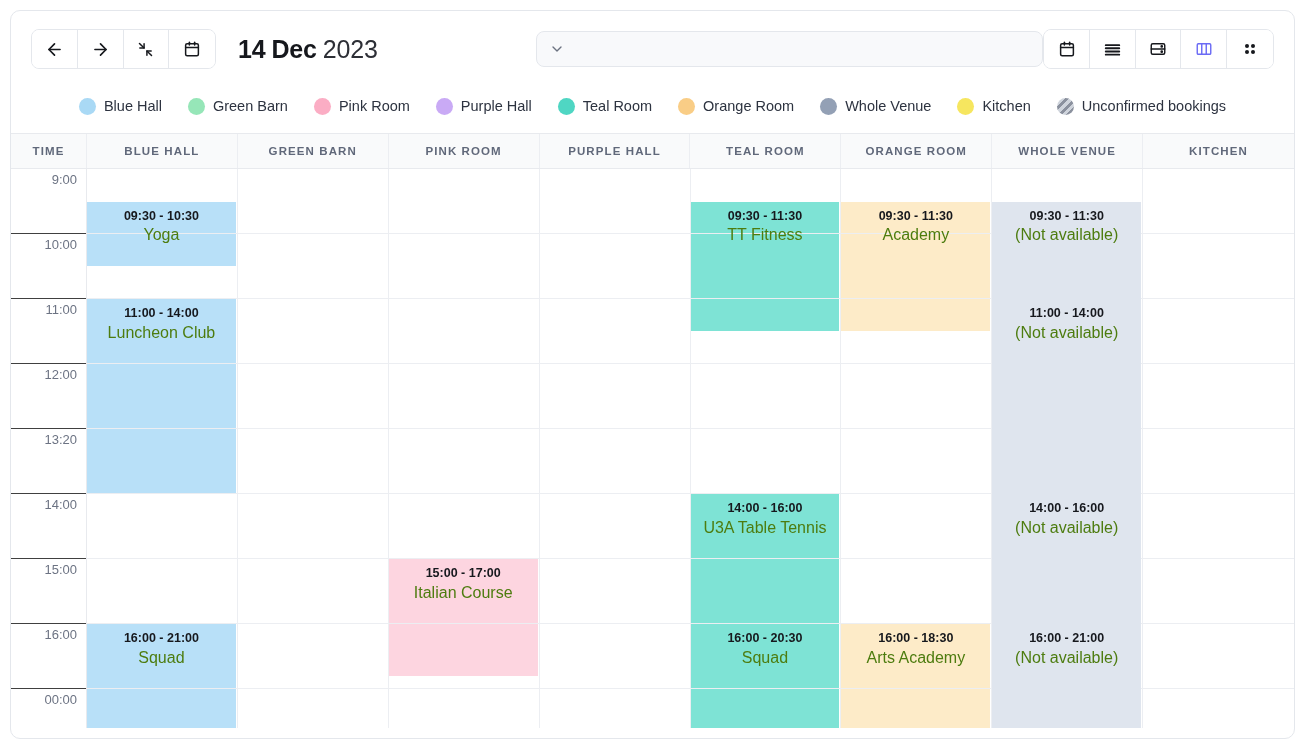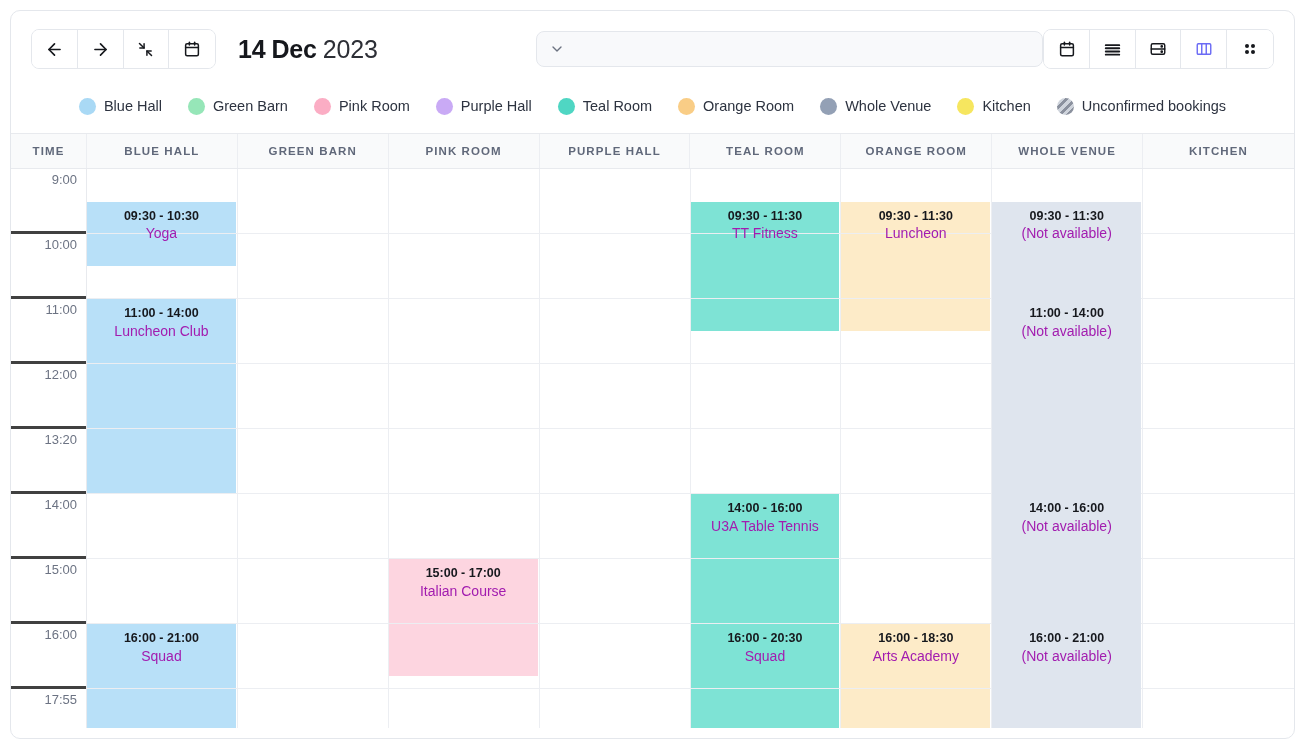--- a/index.html
+++ b/index.html
@@ -137,21 +137,21 @@
   
   .time-col {
     position: absolute; left: 0; top: 0;
     width: 76px; height: 100%;
     border-right: 1px solid #e8eaee;
     background: #fff;
     z-index: 3;
   }
   .time-row {
     height: 65px;
-    border-bottom: 3px solid #404040;
+    border-bottom: 1px solid #404040;
     position: relative;
   }
   .time-row span {
     position: absolute;
     right: 9px; top: 3px;
     font-size: 13px;
     color: #6c7383;
   }
 
   .rooms {
@@ -197,23 +197,23 @@
     pointer-events: none;
   }
   .ev-time {
     display: block;
     font-size: 12.5px;
     font-weight: 700;
     color: #16181d;
   }
   .ev-title {
     display: block;
-    font-size: 14px;
+    font-size: 16px;
     font-weight: 400;
-    color: #a21caf;
+    color: #4d7c0f;
   }
 
   
   .ev.venue .ev-seg { }
 </style>
 </head>
 <body>
 
 <div class="card">
 
@@ -376,21 +376,21 @@
         <div class="time-row">
           <span>14:00</span>
         </div>
         <div class="time-row">
           <span>15:00</span>
         </div>
         <div class="time-row">
           <span>16:00</span>
         </div>
         <div class="time-row">
-          <span>17:55</span>
+          <span>00:00</span>
         </div>
       </div>
     <div class="rooms" id="rooms">
         <div class="room-col">
           <div class="hour-cell"></div>
           <div class="hour-cell"></div>
           <div class="hour-cell"></div>
           <div class="hour-cell"></div>
           <div class="hour-cell"></div>
           <div class="hour-cell"></div>
@@ -518,21 +518,21 @@
           <div class="hour-cell"></div>
           <div class="hour-cell"></div>
           <div class="hour-cell"></div>
           <div class="ev-layer">
             <div class="ev" style="top: 32.5px; height: 130px;">
               <div class="ev-seg" style="top: 0px; height: 31.5px; background: rgb(253, 235, 200);"></div>
               <div class="ev-seg" style="top: 32.5px; height: 64px; background: rgb(253, 235, 200);"></div>
               <div class="ev-seg" style="top: 97.5px; height: 31.5px; background: rgb(253, 235, 200);"></div>
               <div class="ev-text">
                 <span class="ev-time">09:30 - 11:30</span>
-                <span class="ev-title">Luncheon</span>
+                <span class="ev-title">Academy</span>
               </div>
             </div>
             <div class="ev" style="top: 455px; height: 162.5px;">
               <div class="ev-seg" style="top: 0px; height: 64px; background: rgb(253, 235, 200);"></div>
               <div class="ev-seg" style="top: 65px; height: 64px; background: rgb(253, 235, 200);"></div>
               <div class="ev-text">
                 <span class="ev-time">16:00 - 18:30</span>
                 <span class="ev-title">Arts Academy</span>
               </div>
             </div>

